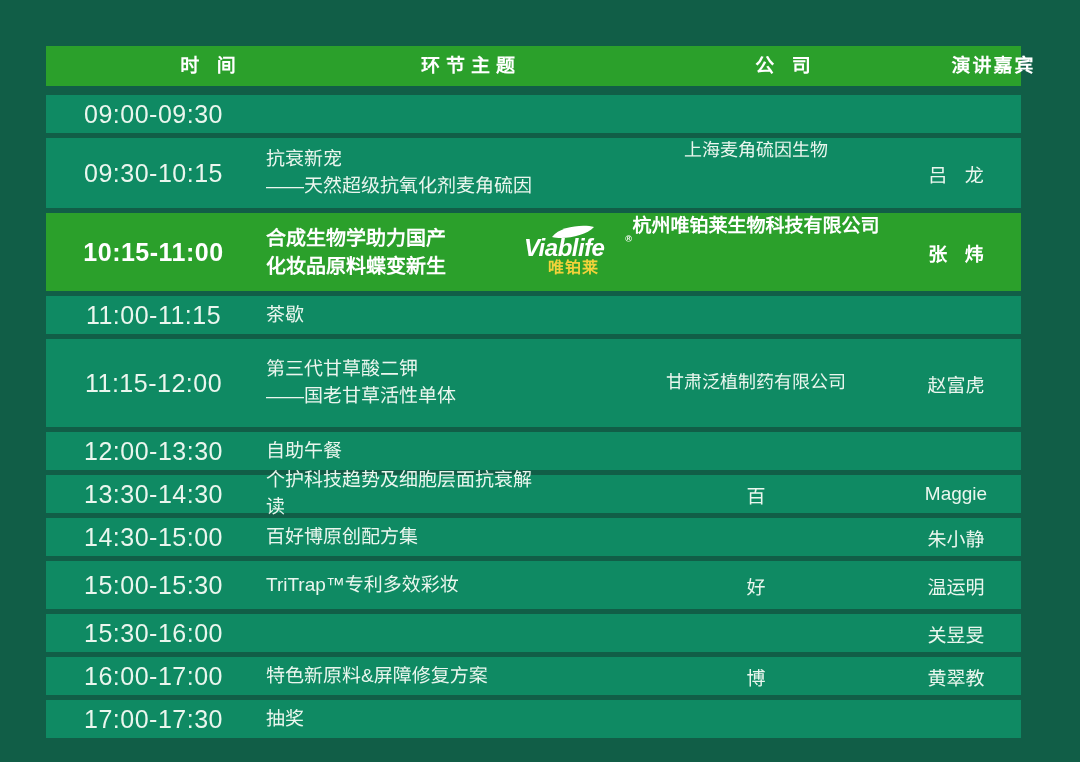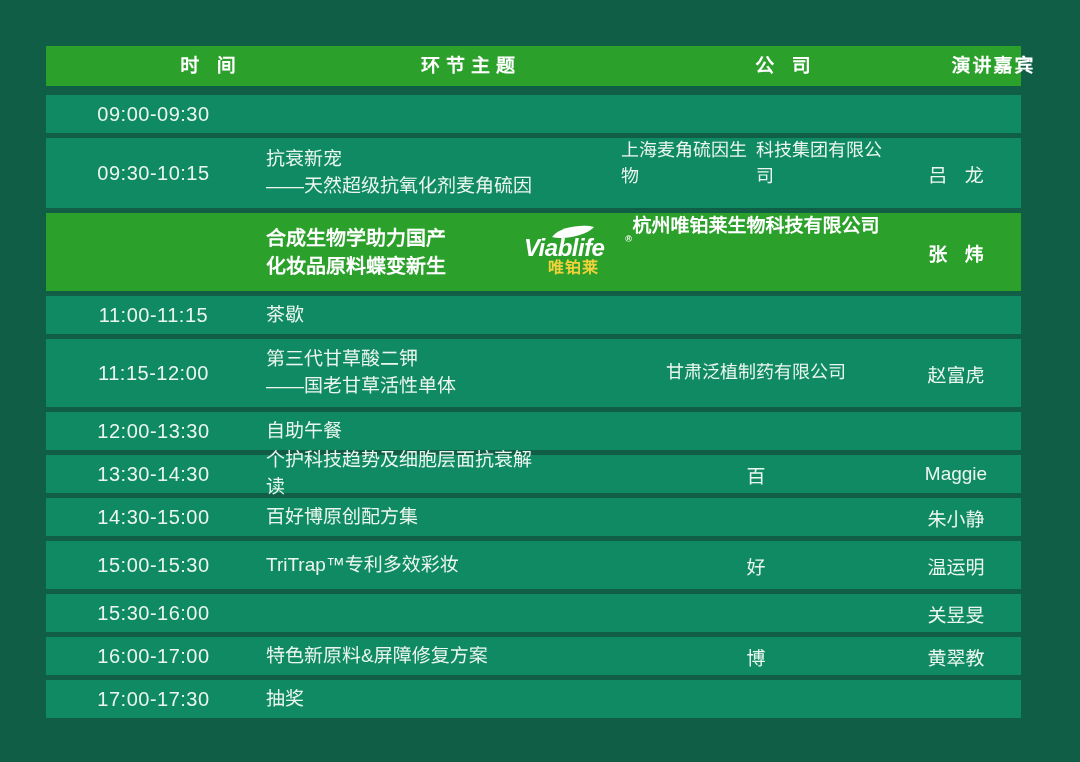--- a/index.html
+++ b/index.html
@@ -58,21 +58,21 @@
   .row .time {
     position: absolute;
     left: 0;
     width: 215px;
     top: 0;
     bottom: 0;
     display: flex;
     align-items: center;
     justify-content: center;
     color: #eaf6ee;
-    font-size: 20px;
+    font-size: 25px;
     letter-spacing: 0.5px;
     white-space: nowrap;
   }
   .row.highlight .time { color: #ffffff; font-weight: bold; }
 
   .row .topic {
     position: absolute;
     left: 220px;
     width: 270px;
     top: 0;
@@ -198,26 +198,26 @@
   </div>
 
   <div class="row" style="height:70px">
     <div class="time">09:30-10:15</div>
     <div class="topic">
       <span class="l1">抗衰新宠</span>
       <span class="l2">——天然超级抗氧化剂麦角硫因</span>
     </div>
     <div class="company">
       <span>上海麦角硫因生物</span>
-      <span>科技集团有限公司</span>
     </div>
     <div class="speaker">吕 龙</div>
   </div>
 
   <div class="row highlight" style="height:78px">
+    <div class="time">10:15-11:00</div>
     <div class="topic">
       <span class="l1">合成生物学助力国产</span>
       <span class="l2">化妆品原料蝶变新生</span>
     </div>
 
     <div class="logo">
       <span class="leaf">
         <svg width="46" height="16" viewBox="0 0 46 16">
           <path d="M2 13 C 10 2, 34 0, 44 3 C 36 12, 14 16, 2 13 Z" fill="#ffffff"></path>
         </svg>
@@ -235,21 +235,21 @@
   </div>
 
   <div class="row" style="height:38px">
     <div class="time">11:00-11:15</div>
     <div class="topic">
         <span class="l1">茶歇</span>
       </div>
     <div class="speaker"></div>
   </div>
 
-  <div class="row" style="height:68px">
+  <div class="row" style="height:88px">
     <div class="time">11:15-12:00</div>
     <div class="topic">
       <span class="l1">第三代甘草酸二钾</span>
       <span class="l2">——国老甘草活性单体</span>
     </div>
     <div class="company ctr">
       <span>甘肃泛植制药有限公司</span>
     </div>
     <div class="speaker tight">赵富虎</div>
   </div>

